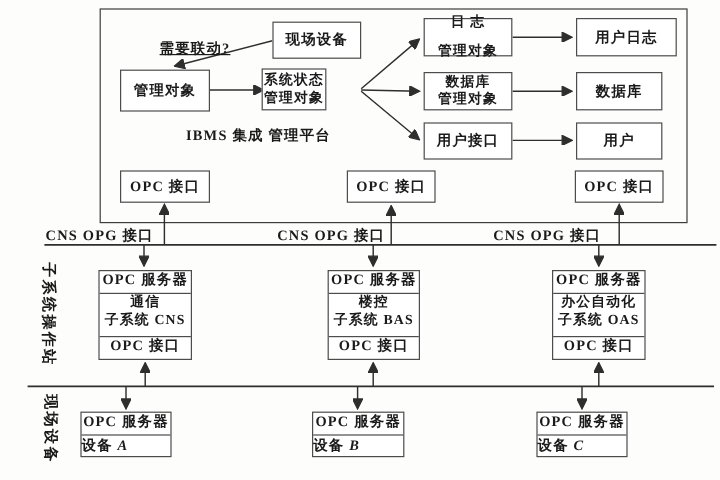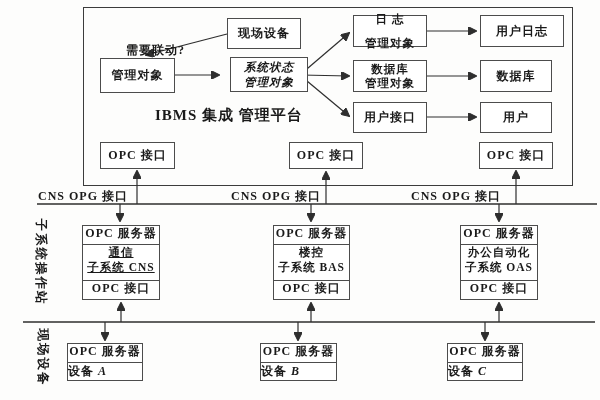--- a/index.html
+++ b/index.html
@@ -27,21 +27,21 @@
   .stack { padding:0; }
   .stack .row {
     width:100%; box-sizing:border-box; display:flex; flex-direction:column;
     align-items:center; justify-content:flex-start;
   }
   .stack .row + .row { border-top:1.2px solid #4c4c4c; }
   .vlabel {
     position:absolute; font-size:12.5px; letter-spacing:2px; text-align:center;
     transform:rotate(90deg); transform-origin:center center; white-space:nowrap;
   }
-  .title2 { text-align:center; font-size:15px; line-height:1.3; letter-spacing:1px; }
+  .title2 { text-align:center; font-size:12px; line-height:1.3; letter-spacing:1px; }
   .dev-id { font-style:italic; margin-left:4px; letter-spacing:0; }
   .small2 { font-size:11.5px; }
 </style>
 </head>
 <body>
 
 <div class="stage">
 
   <div class="frame" style="left:83px; top:7px; width:490px; height:179px;"></div>
 
@@ -77,27 +77,27 @@
     <line x1="311" y1="322" x2="311" y2="303" marker-end="url(#ah)"></line>
     <line x1="298" y1="322" x2="298" y2="340" marker-end="url(#ah)"></line>
     <line x1="499" y1="322" x2="499" y2="303" marker-end="url(#ah)"></line>
     <line x1="485" y1="322" x2="485" y2="340" marker-end="url(#ah)"></line>
   </svg>
 
   <div class="box" style="left:227px; top:18px; width:74px; height:31px;">
     <span class="ln">现场设备</span>
   </div>
 
-  <div class="plain" style="left:126px; top:42px; width:66px; text-align:left;">需要联动?</div>
+  <div class="plain" style="left:126px; top:32px; width:66px; text-align:right;text-decoration:underline;">需要联动?</div>
 
   <div class="box" style="left:100px; top:58px; width:75px; height:35px;">
     <span class="ln">管理对象</span>
   </div>
 
-  <div class="box small2" style="left:230px; top:57px; width:78px; height:35px;font-style:italic;">
+  <div class="box small2" style="left:218px; top:57px; width:54px; height:35px;">
     <span class="ln">系统状态</span>
     <span class="ln">管理对象</span>
   </div>
 
   <div class="box small2" style="left:353px; top:15px; width:74px; height:32px;gap:10px;">
     <span class="ln">日 志</span>
     <span class="ln">管理对象</span>
   </div>
 
   <div class="box" style="left:480px; top:15px; width:84px; height:32px;">
@@ -139,21 +139,21 @@
   <div class="plain" style="left:38px; top:188px; width:82px; text-align:center;">CNS OPG 接口</div>
   <div class="plain" style="left:231px; top:188px; width:84px; text-align:center;">CNS OPG 接口</div>
   <div class="plain" style="left:411px; top:188px; width:84px; text-align:center;">CNS OPG 接口</div>
 
   <div class="vlabel" style="left:-2px; top:254px; width:86px; height:15px;">子系统操作站</div>
 
   <div class="box stack" style="left:82px; top:225px; width:78px; height:75px;">
     <div class="row" style="height:19px;">
       <span class="ln">OPC 服务器</span>
     </div>
-    <div class="row small2" style="height:36px;text-decoration:underline;">
+    <div class="row small2" style="height:36px;">
       <span class="ln">通信</span>
       <span class="ln">子系统 CNS</span>
     </div>
     <div class="row" style="height:20px;">
       <span class="ln">OPC 接口</span>
     </div>
   </div>
 
   <div class="box stack" style="left:273px; top:225px; width:77px; height:75px;">
     <div class="row" style="height:19px;">

